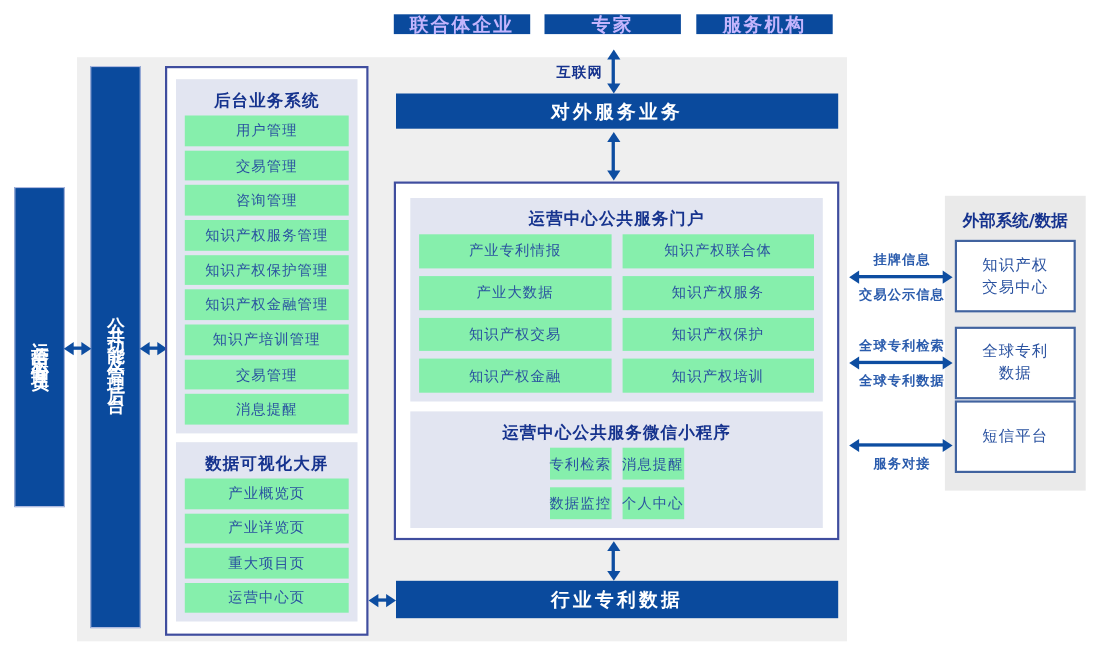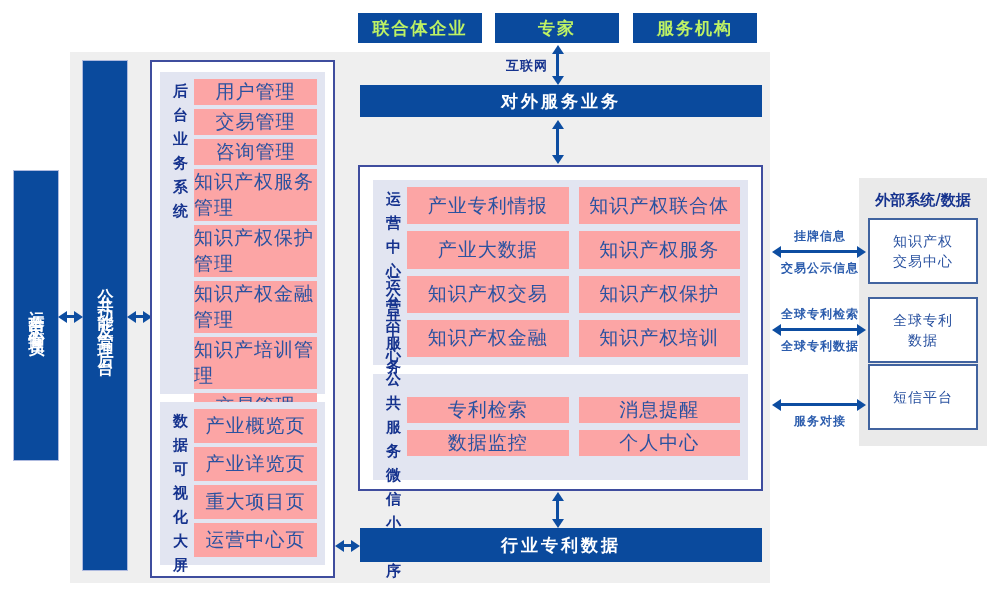--- a/index.html
+++ b/index.html
@@ -12,32 +12,32 @@
     --right-gray:#eaeaea;
     --arrow:#0d4da1;
     --bar-border:#aebadf;
   }
   *{margin:0;padding:0;box-sizing:border-box;}
   html,body{width:1000px;height:601px;background:#ffffff;font-family:"DejaVu Sans","Liberation Sans",sans-serif;overflow:hidden;}
   .stage{position:relative;width:1000px;height:601px;background:#fff;}
 
   .gray-bg{position:absolute;left:70px;top:52px;width:700px;height:531px;background:var(--main-gray);}
 
-  .actor{position:absolute;top:13px;height:30px;background:var(--blue);color:#bef264;font-weight:bold;font-size:17px;display:flex;align-items:center;justify-content:center;letter-spacing:2px;}
+  .actor{position:absolute;top:13px;height:18px;background:var(--blue);color:#c4b5fd;font-weight:bold;font-size:17px;display:flex;align-items:center;justify-content:center;letter-spacing:2px;}
 
   .dark-bar{position:absolute;background:var(--blue);color:#fff;font-weight:bold;font-size:17px;display:flex;align-items:center;justify-content:center;letter-spacing:3px;}
 
   .v-bar{position:absolute;background:var(--blue);border:1px solid var(--bar-border);color:#fff;font-weight:bold;font-size:16px;display:flex;align-items:center;justify-content:center;writing-mode:vertical-rl;text-orientation:upright;letter-spacing:5px;}
 
   .outer-box{position:absolute;background:#fff;border:2px solid var(--box-border);}
 
-  .panel{position:absolute;background:var(--panel-bg);padding:7px 8px 8px 8px;display:flex;flex-direction:row;}
+  .panel{position:absolute;background:var(--panel-bg);padding:7px 8px 8px 8px;display:flex;flex-direction:column;}
   .panel-header{color:var(--navy);font-weight:bold;font-size:15px;text-align:center;flex:0 0 26px;line-height:24px;letter-spacing:1px;}
   .item-col{display:flex;flex-direction:column;gap:4px;flex:1;}
-  .item{background:#fca5a5;color:var(--item-text);font-size:19px;display:flex;align-items:center;justify-content:center;flex:1;letter-spacing:1px;}
+  .item{background:#86efac;color:var(--item-text);font-size:13px;display:flex;align-items:center;justify-content:center;flex:1;letter-spacing:1px;}
   .item-grid{display:grid;grid-template-columns:1fr 1fr;gap:7px 10px;flex:1;}
   .item-grid .item{flex:none;}
 
   .right-panel{position:absolute;left:859px;top:178px;width:128px;height:268px;background:var(--right-gray);}
   .right-title{color:var(--navy);font-weight:bold;font-size:15px;text-align:center;margin-top:13px;}
   .ext-box{position:absolute;left:9px;width:110px;height:66px;background:#fff;border:2px solid #41639f;color:var(--item-text);font-size:14px;line-height:1.45;display:flex;align-items:center;justify-content:center;text-align:center;white-space:pre-line;letter-spacing:1px;}
 
   .arrow-h{position:absolute;height:3px;background:var(--arrow);}
   .arrow-h::before,.arrow-h::after{content:"";position:absolute;top:50%;transform:translateY(-50%);width:0;height:0;border-top:6px solid transparent;border-bottom:6px solid transparent;}
   .arrow-h::before{left:-8px;border-right:9px solid var(--arrow);}

